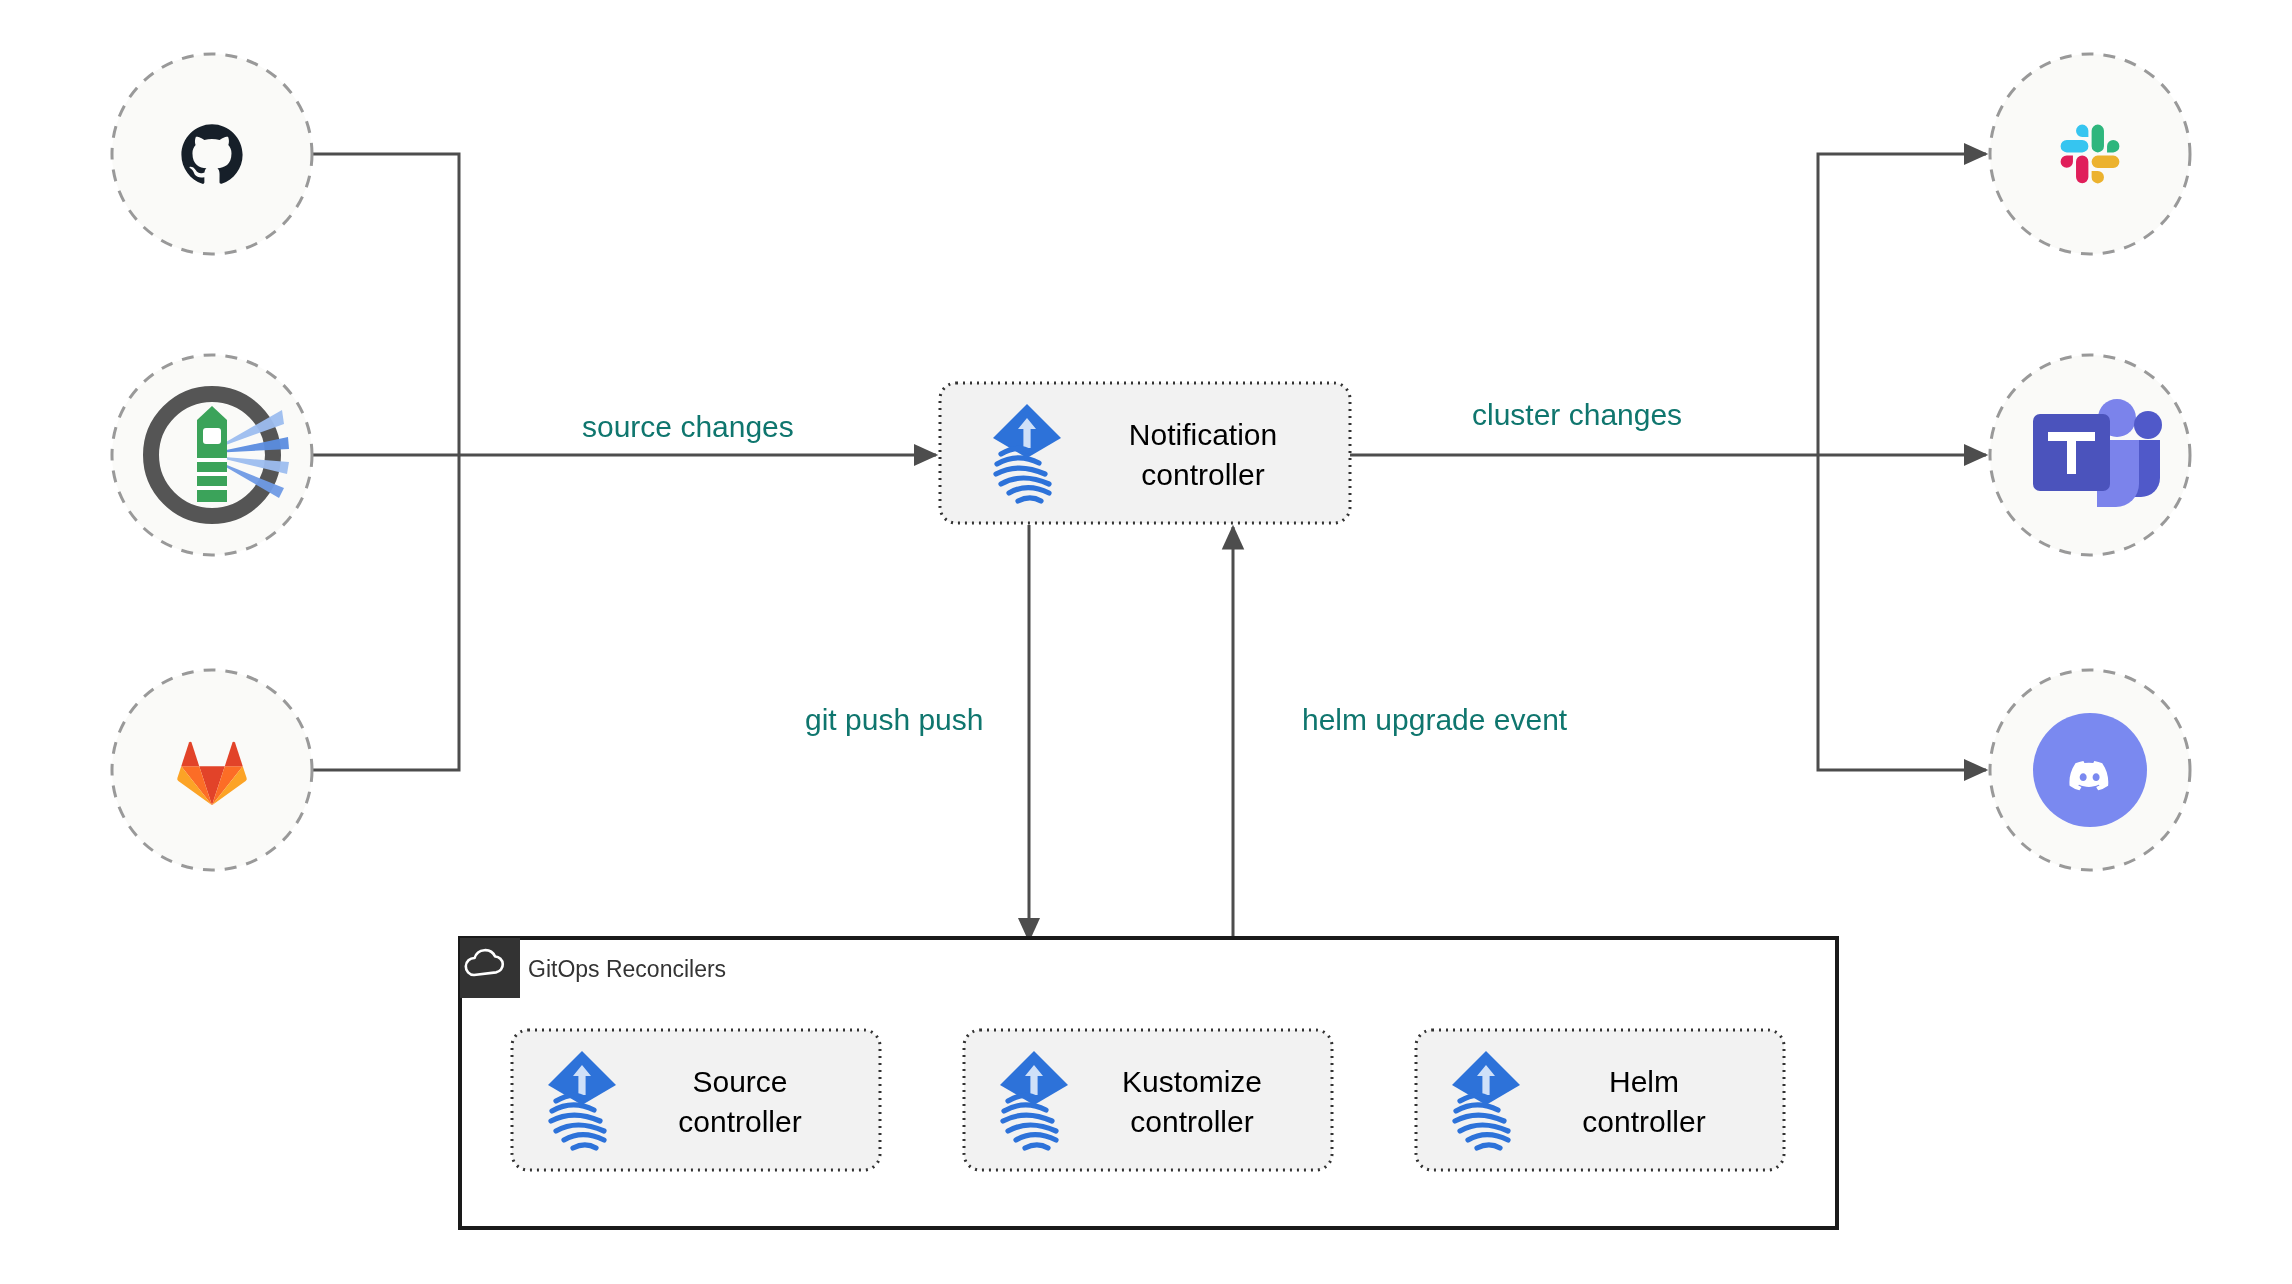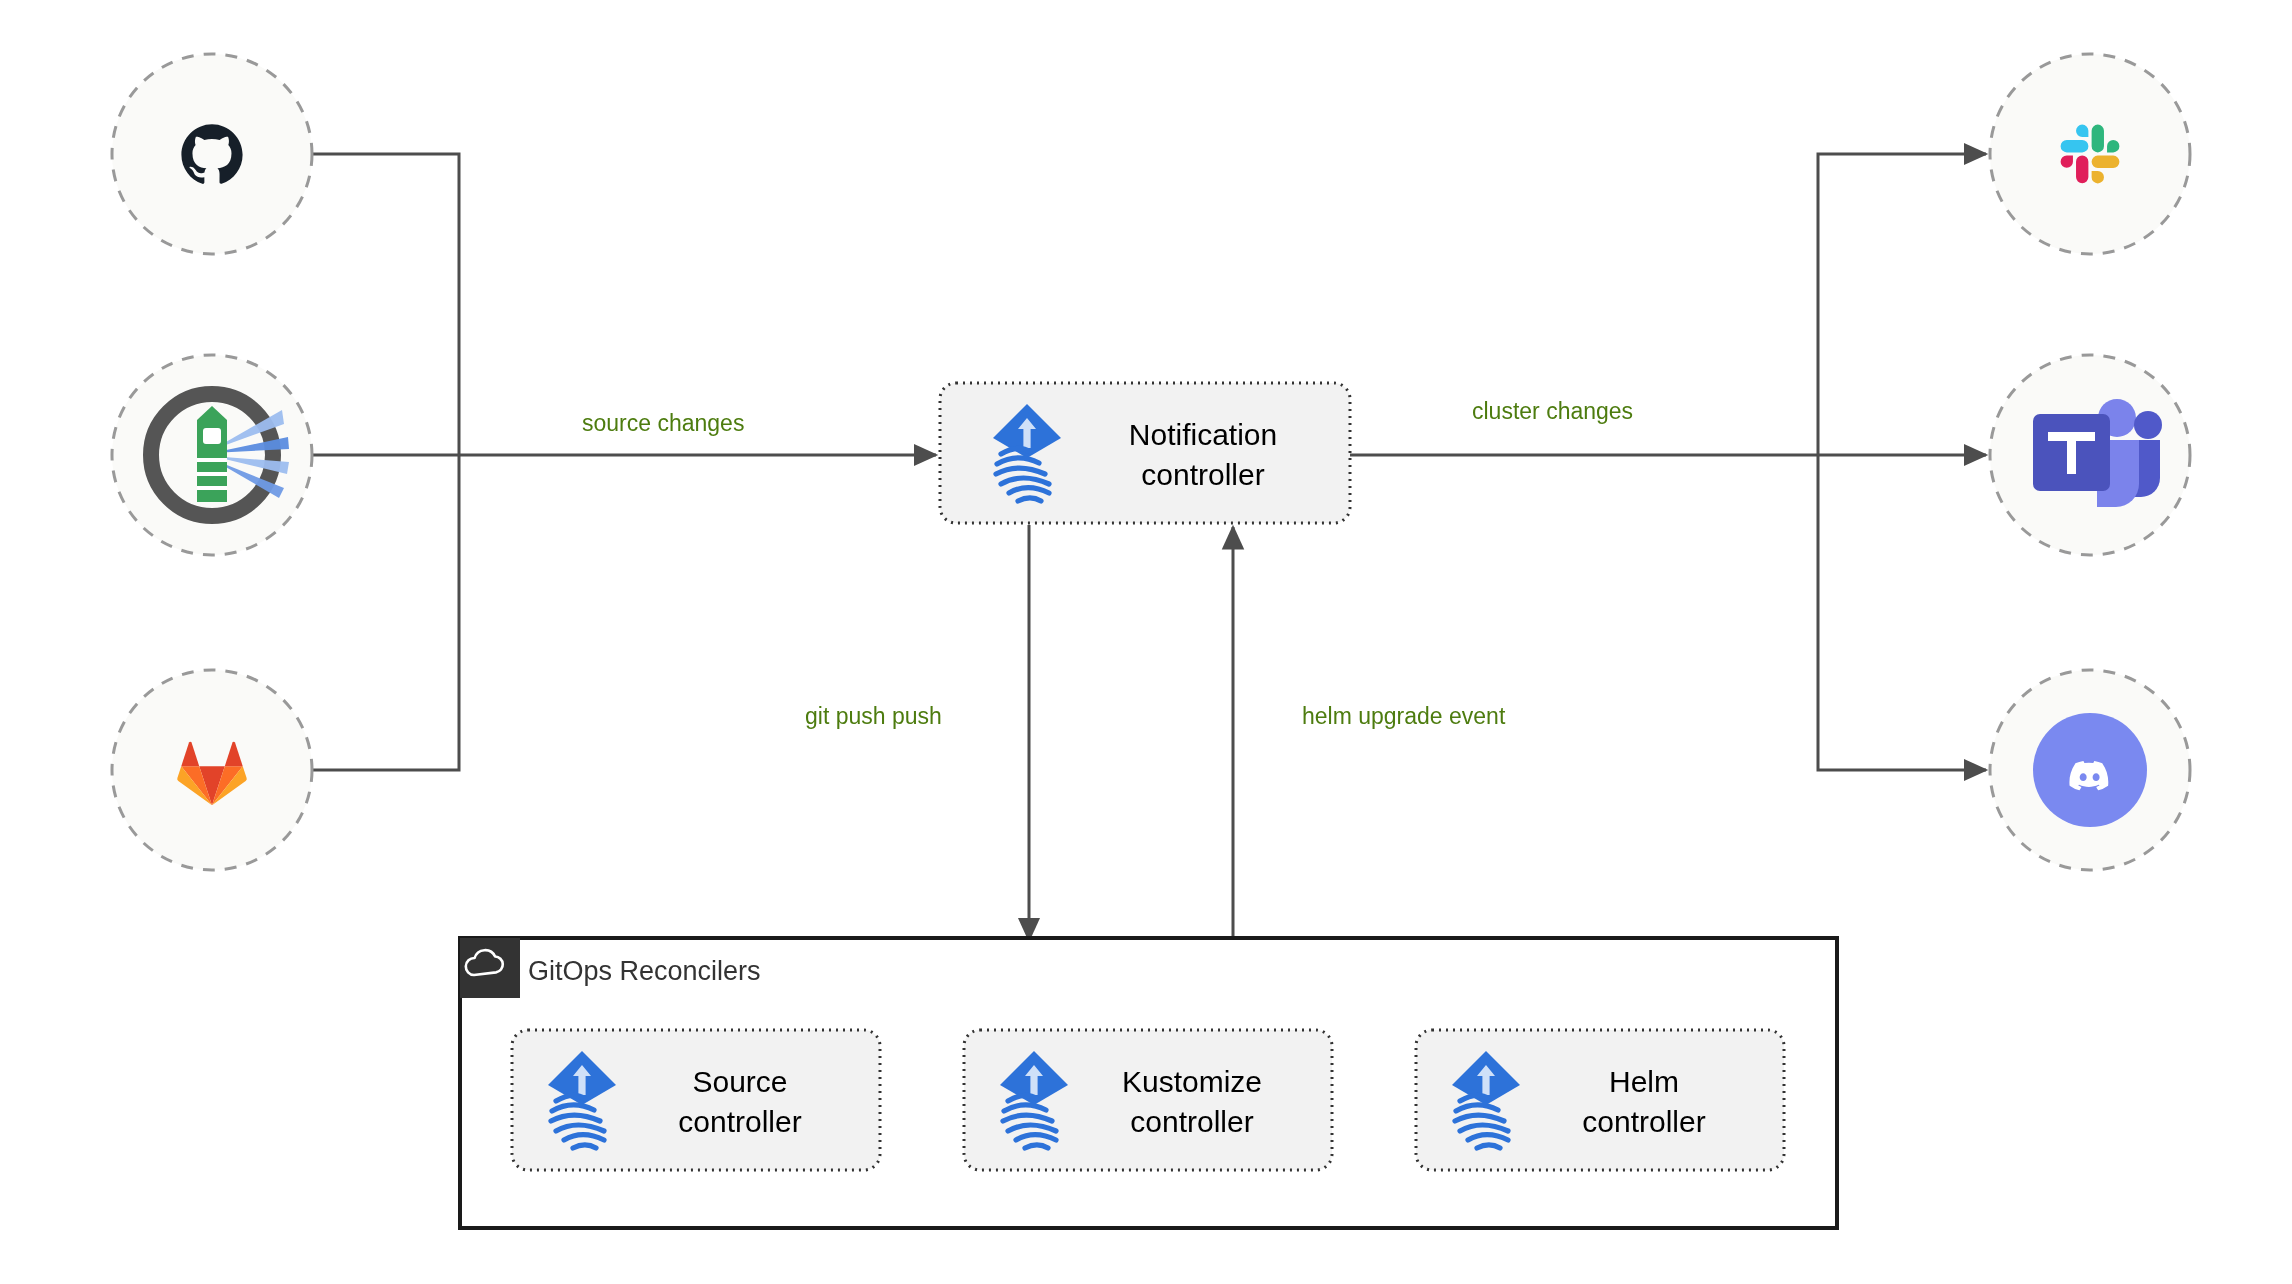--- a/index.html
+++ b/index.html
@@ -6,34 +6,34 @@
   body{
     width:2292px;height:1284px;overflow:hidden;
     font-family:"Liberation Sans","DejaVu Sans",sans-serif;
     -webkit-font-smoothing:antialiased;
   }
   #stage{position:relative;width:2292px;height:1284px;background:#ffffff;}
   svg.layer{position:absolute;left:0;top:0;width:2292px;height:1284px;}
 
   .edge-label{
     position:absolute;
-    font-size:23px;
-    color:#4d7c0f;
+    font-size:30px;
+    color:#0f766e;
     white-space:nowrap;
     line-height:1;
     font-family:"Liberation Sans","DejaVu Sans",sans-serif;
   }
   .node-text{
     font-size:30px;
     fill:#000000;
     font-family:"Liberation Sans","DejaVu Sans",sans-serif;
   }
   .group-title{
     position:absolute;
-    font-size:27px;
+    font-size:23px;
     color:#333333;
     white-space:nowrap;
     line-height:1;
   }
 </style>
 </head>
 <body>
 
 <div id="stage">
 

